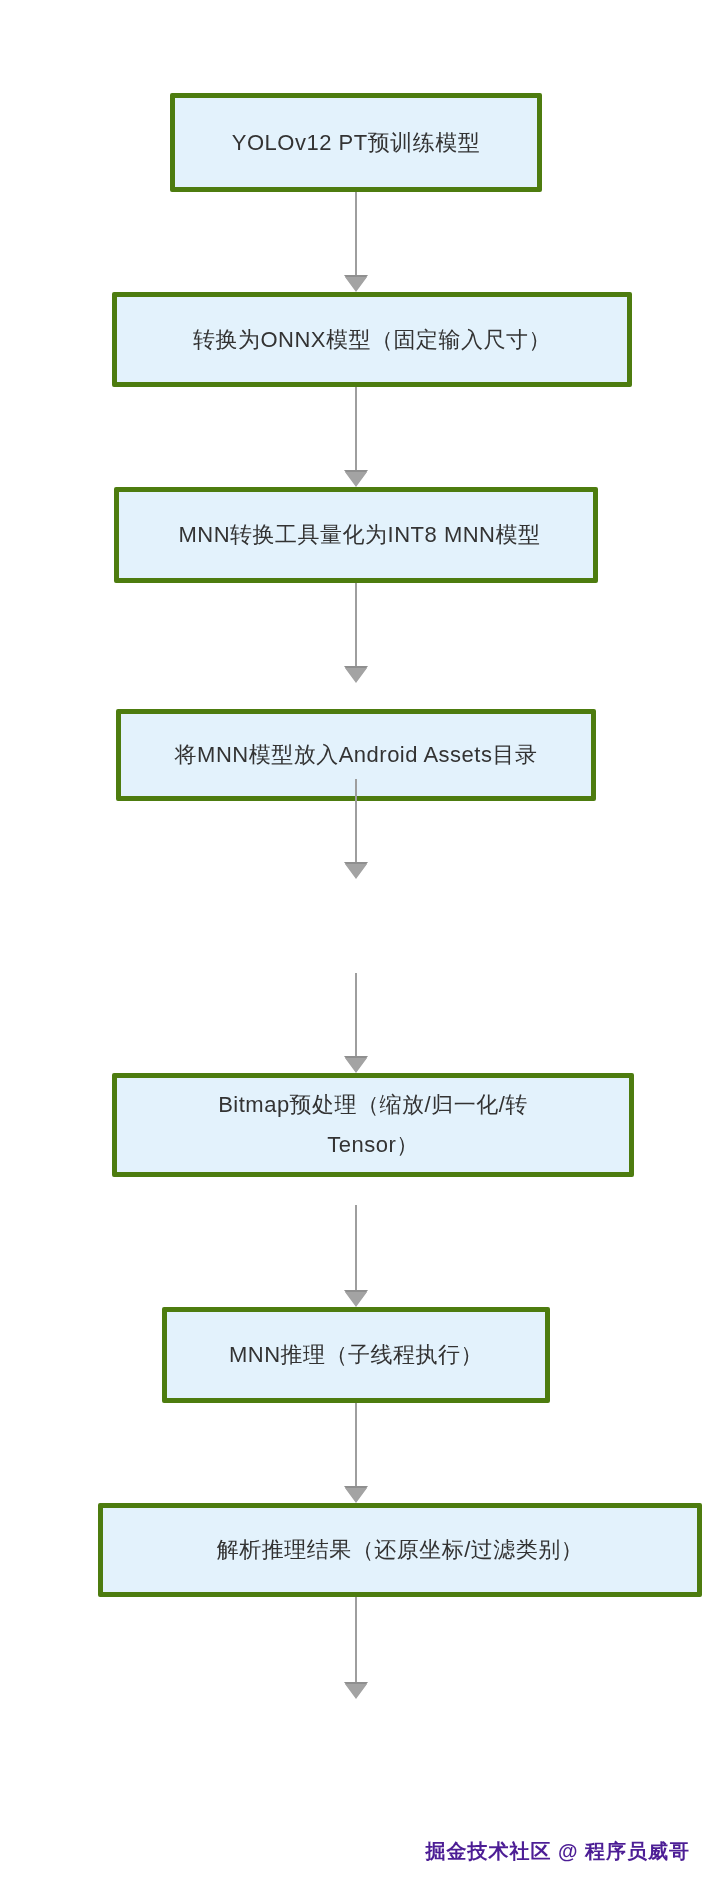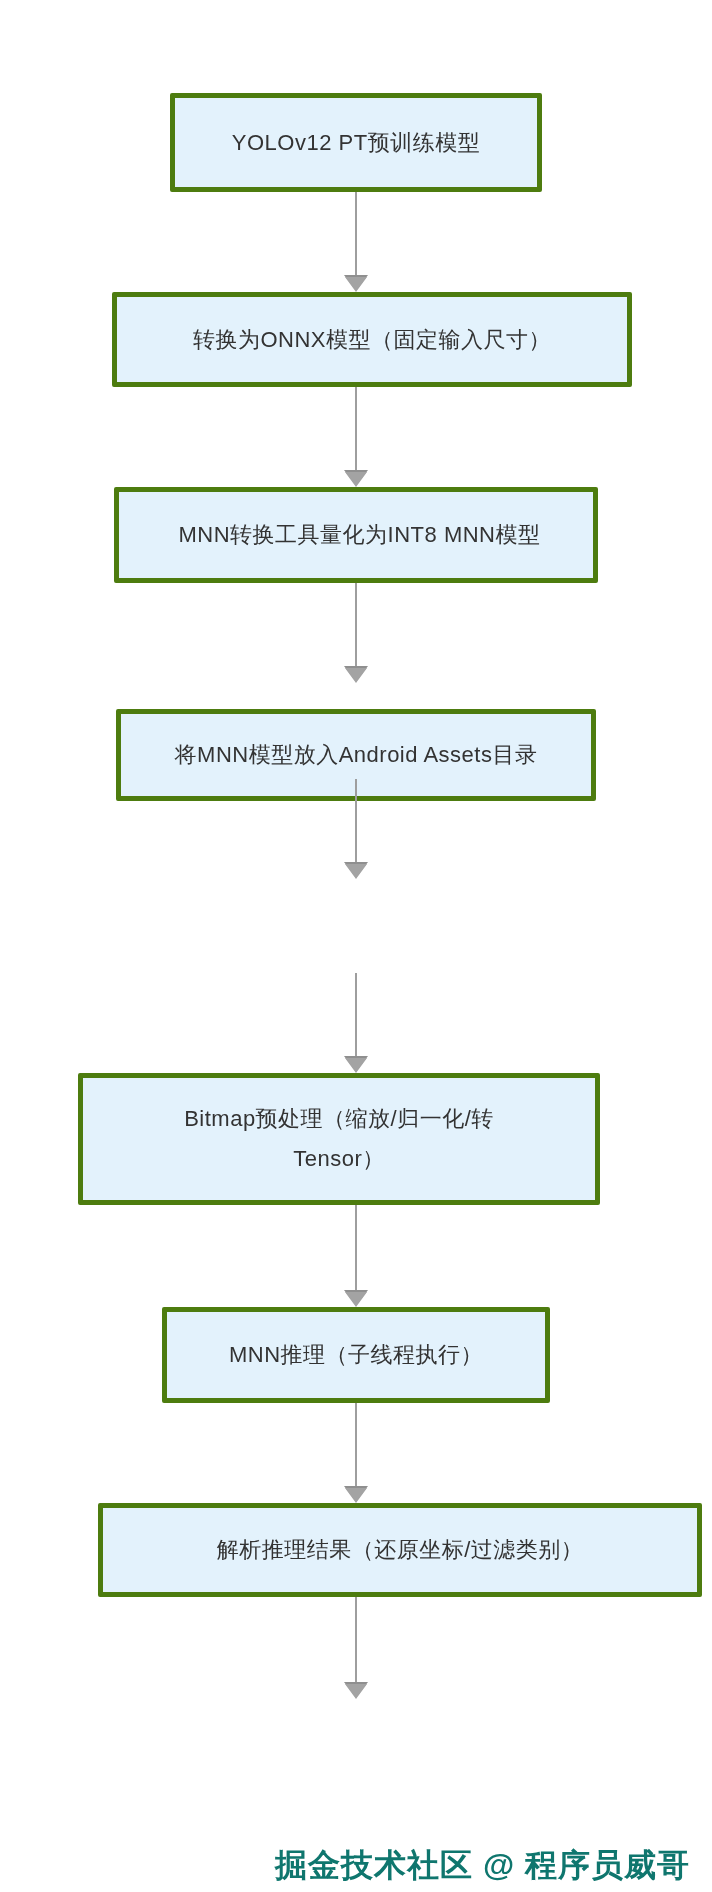--- a/index.html
+++ b/index.html
@@ -65,27 +65,26 @@
     width: 0;
     height: 0;
     border-left: 12px solid transparent;
     border-right: 12px solid transparent;
     border-top: 16px solid #8f8f8f;
   }
   .watermark {
     position: absolute;
     top: 1838px;
     right: 22px;
-    font-size: 32px;
+    font-size: 20px;
     font-weight: 700;
-    color: #0f766e;
+    color: #4c1d95;
     text-shadow: 1px 1px 0 #ffffff, 2px 2px 1px rgba(255,255,255,0.9);
     letter-spacing: 1px;
     white-space: nowrap;
-    margin-top: 6px;
   }
 </style>
 </head>
 <body>
 
 <div class="canvas">
 
   <div class="flow-node" style="left:170px; top:93px; width:372px; height:99px;">
     <span class="node-label">YOLOv12 PT预训练模型</span>
   </div>
@@ -126,21 +125,21 @@
     <div class="c-head"></div>
   </div>
 
 
   <div class="connector" style="top:973px; height:100px;">
     <div class="c-line"></div>
     <div class="c-head-edge"></div>
     <div class="c-head"></div>
   </div>
 
-  <div class="flow-node" style="left:78px; top:1073px; width:522px; height:132px;">
+  <div class="flow-node" style="left:112px; top:1073px; width:522px; height:104px;">
     <span class="node-label">Bitmap预处理（缩放/归一化/转Tensor）</span>
   </div>
 
   <div class="connector" style="top:1205px; height:102px;">
     <div class="c-line"></div>
     <div class="c-head-edge"></div>
     <div class="c-head"></div>
   </div>
 
   <div class="flow-node" style="left:162px; top:1307px; width:388px; height:96px;">

